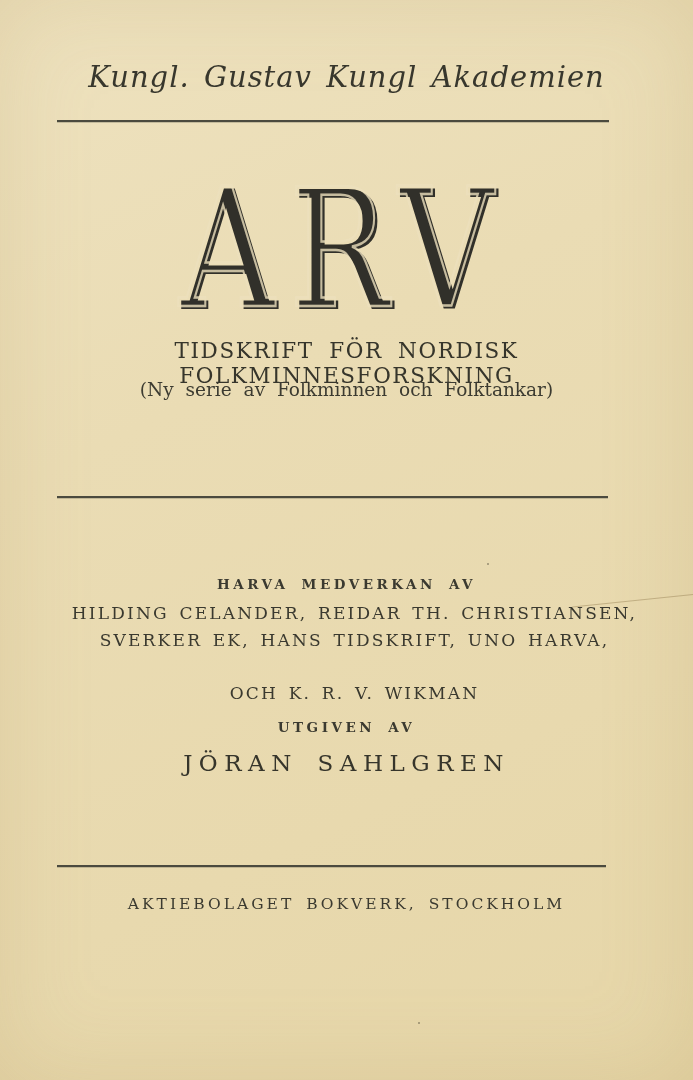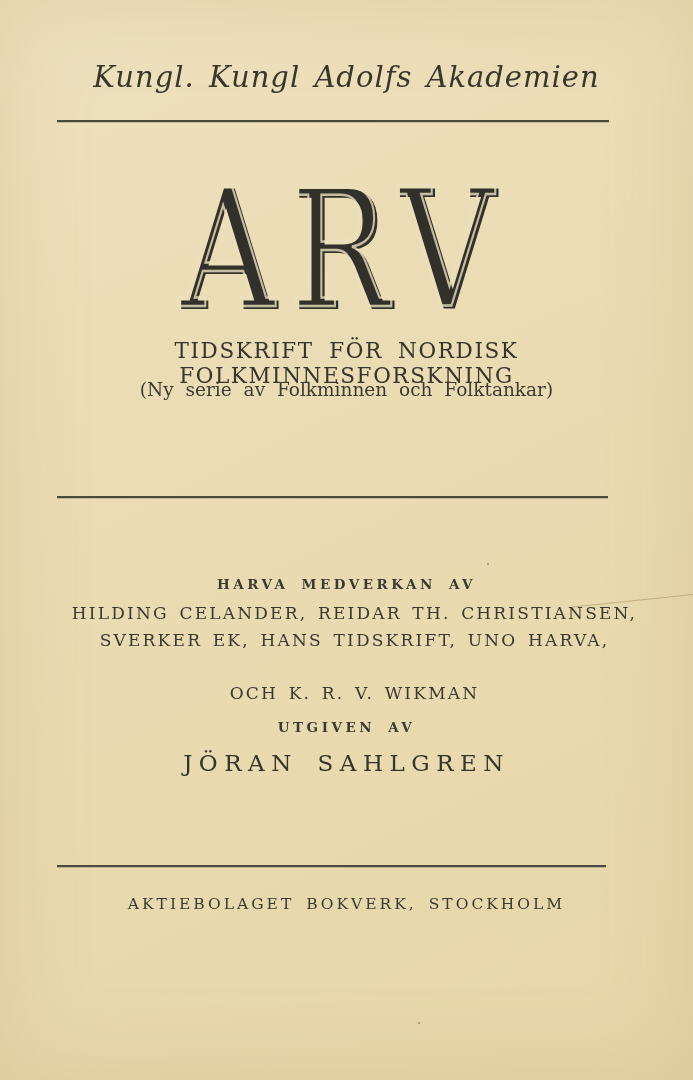--- a/index.html
+++ b/index.html
@@ -127,21 +127,21 @@
     background: rgba(70, 66, 50, 0.5);
   }
   .speck-1 { left: 487px; top: 563px; }
   .speck-2 { left: 418px; top: 1022px; }
 </style>
 </head>
 <body>
 
 <div class="page">
 
-  <div class="centered academy">Kungl. Kungl Adolfs Akademien</div>
+  <div class="centered academy">Kungl. Gustav Kungl Akademien</div>
 
   <div class="rule" style="left:57px; top:120px; width:552px;"></div>
 
   <div class="centered arv-wrap">
     <span class="arv">
       <span class="arv-base">ARV</span>
       <span class="arv-overlay" aria-hidden="true">ARV</span>
     </span>
   </div>
 

